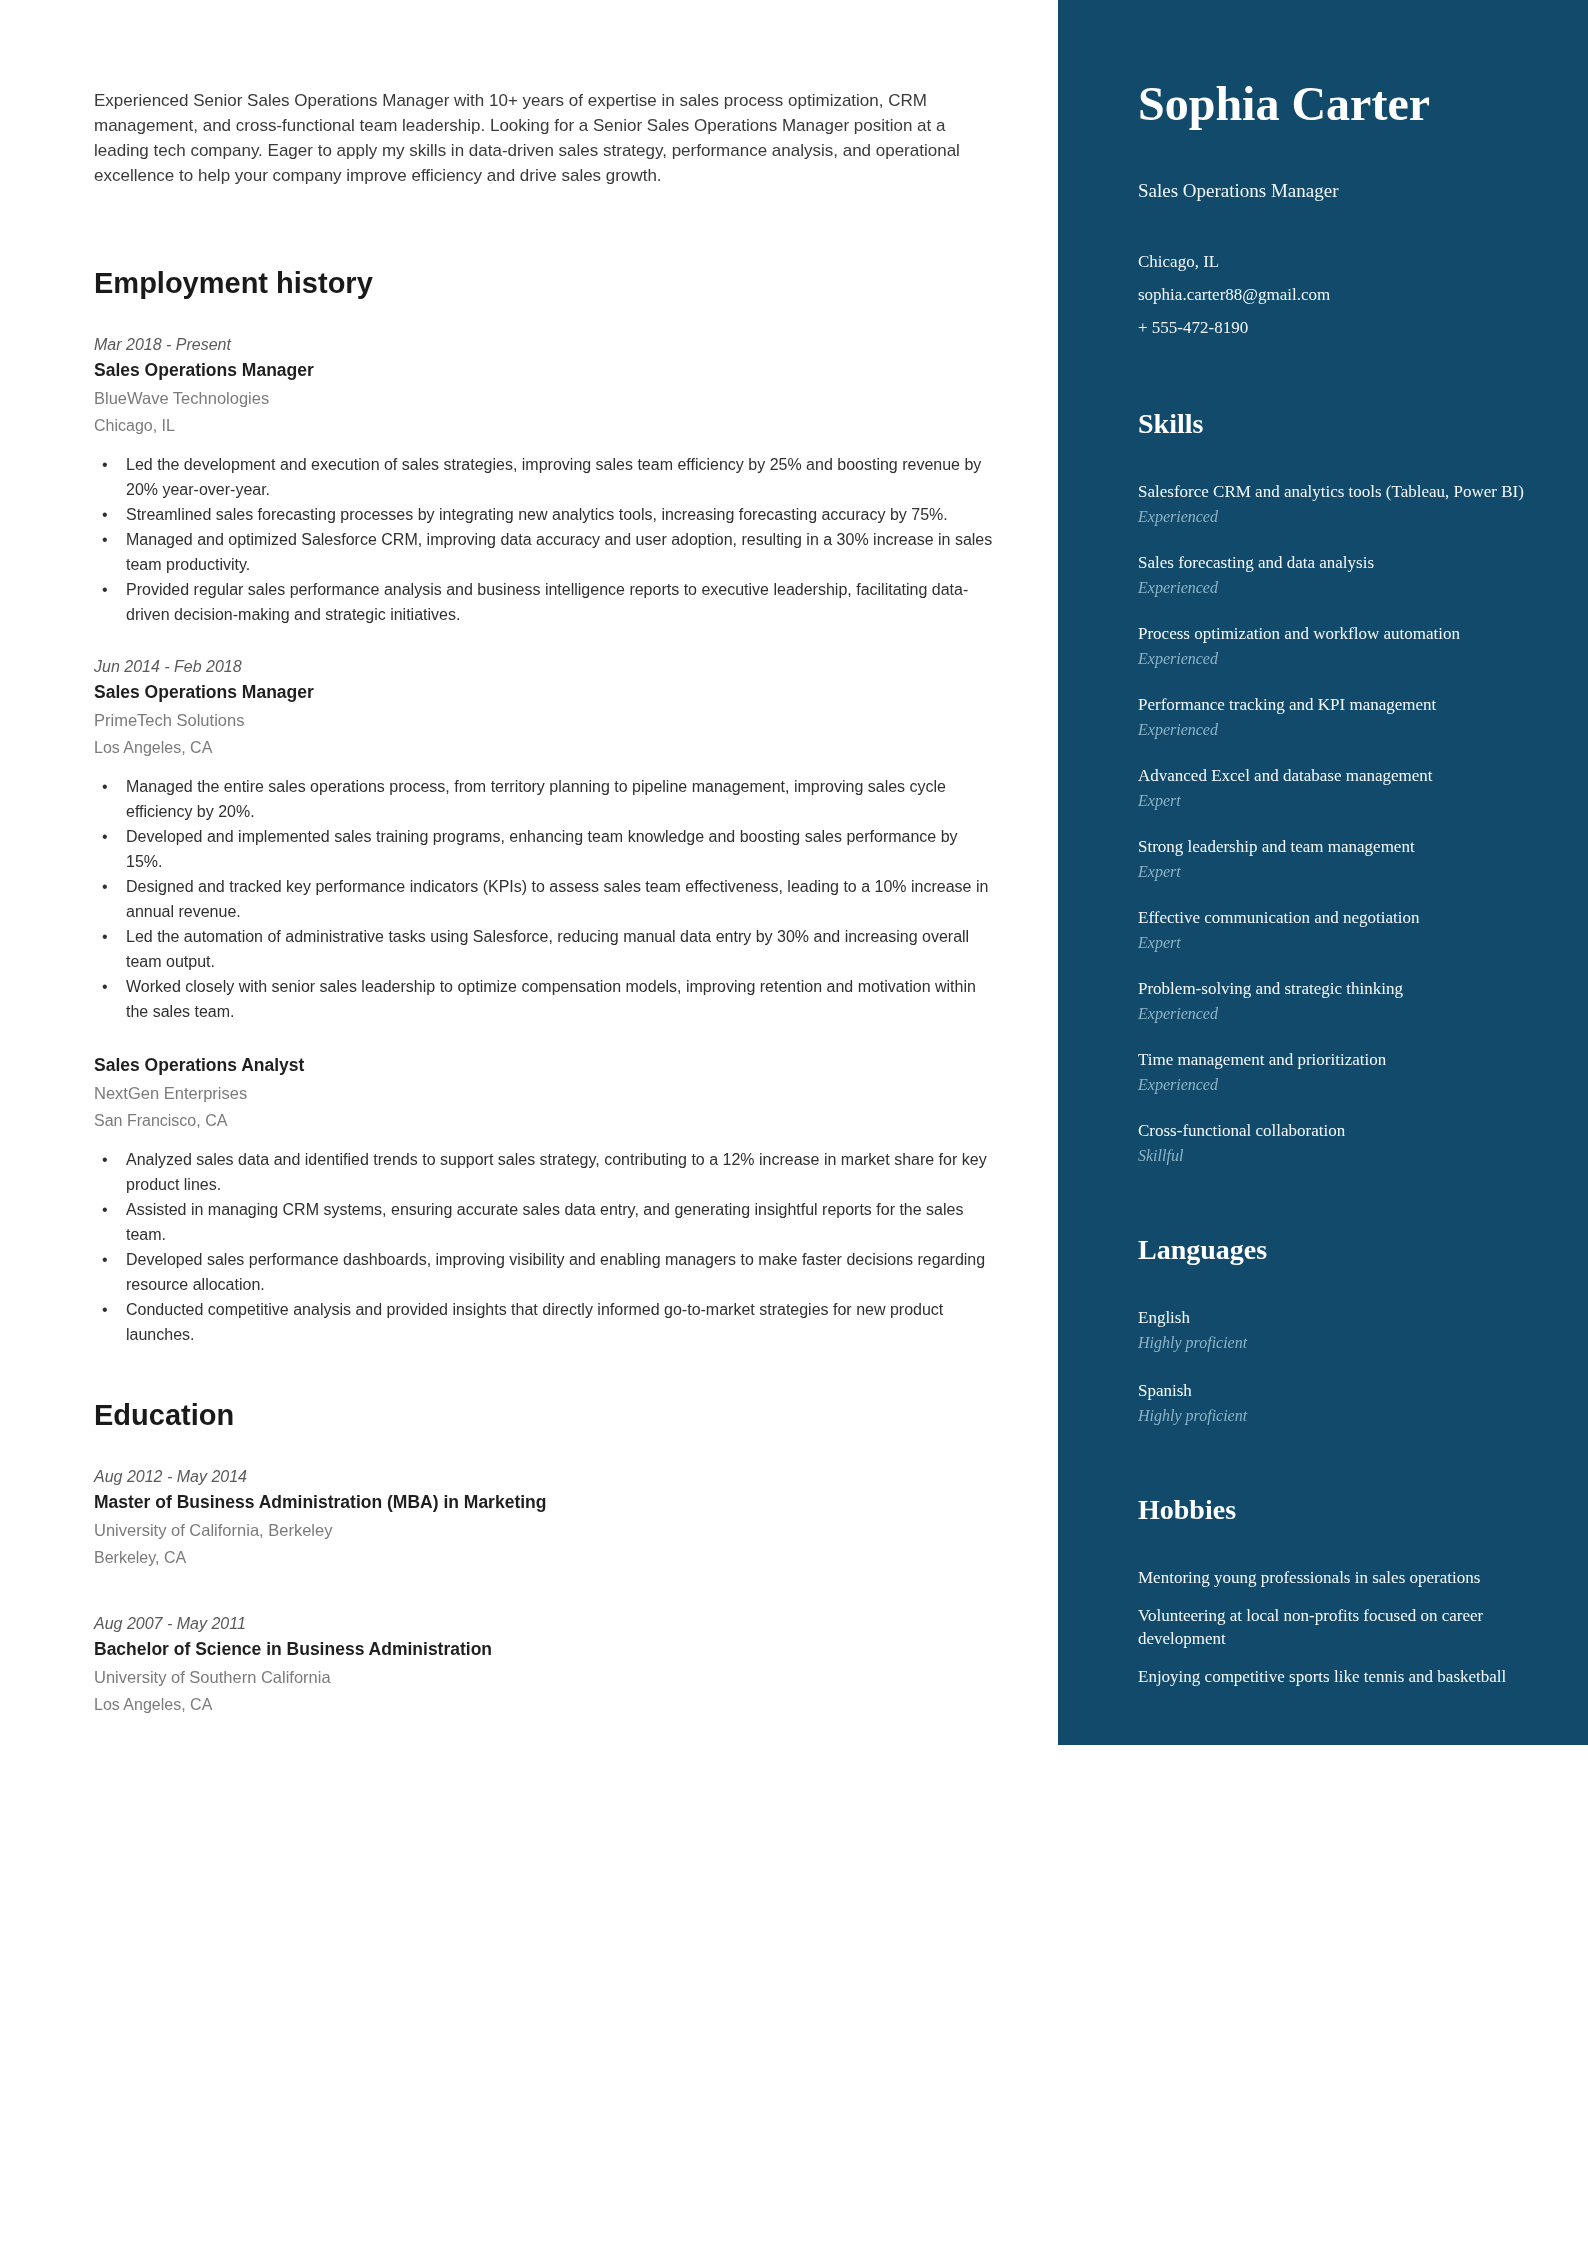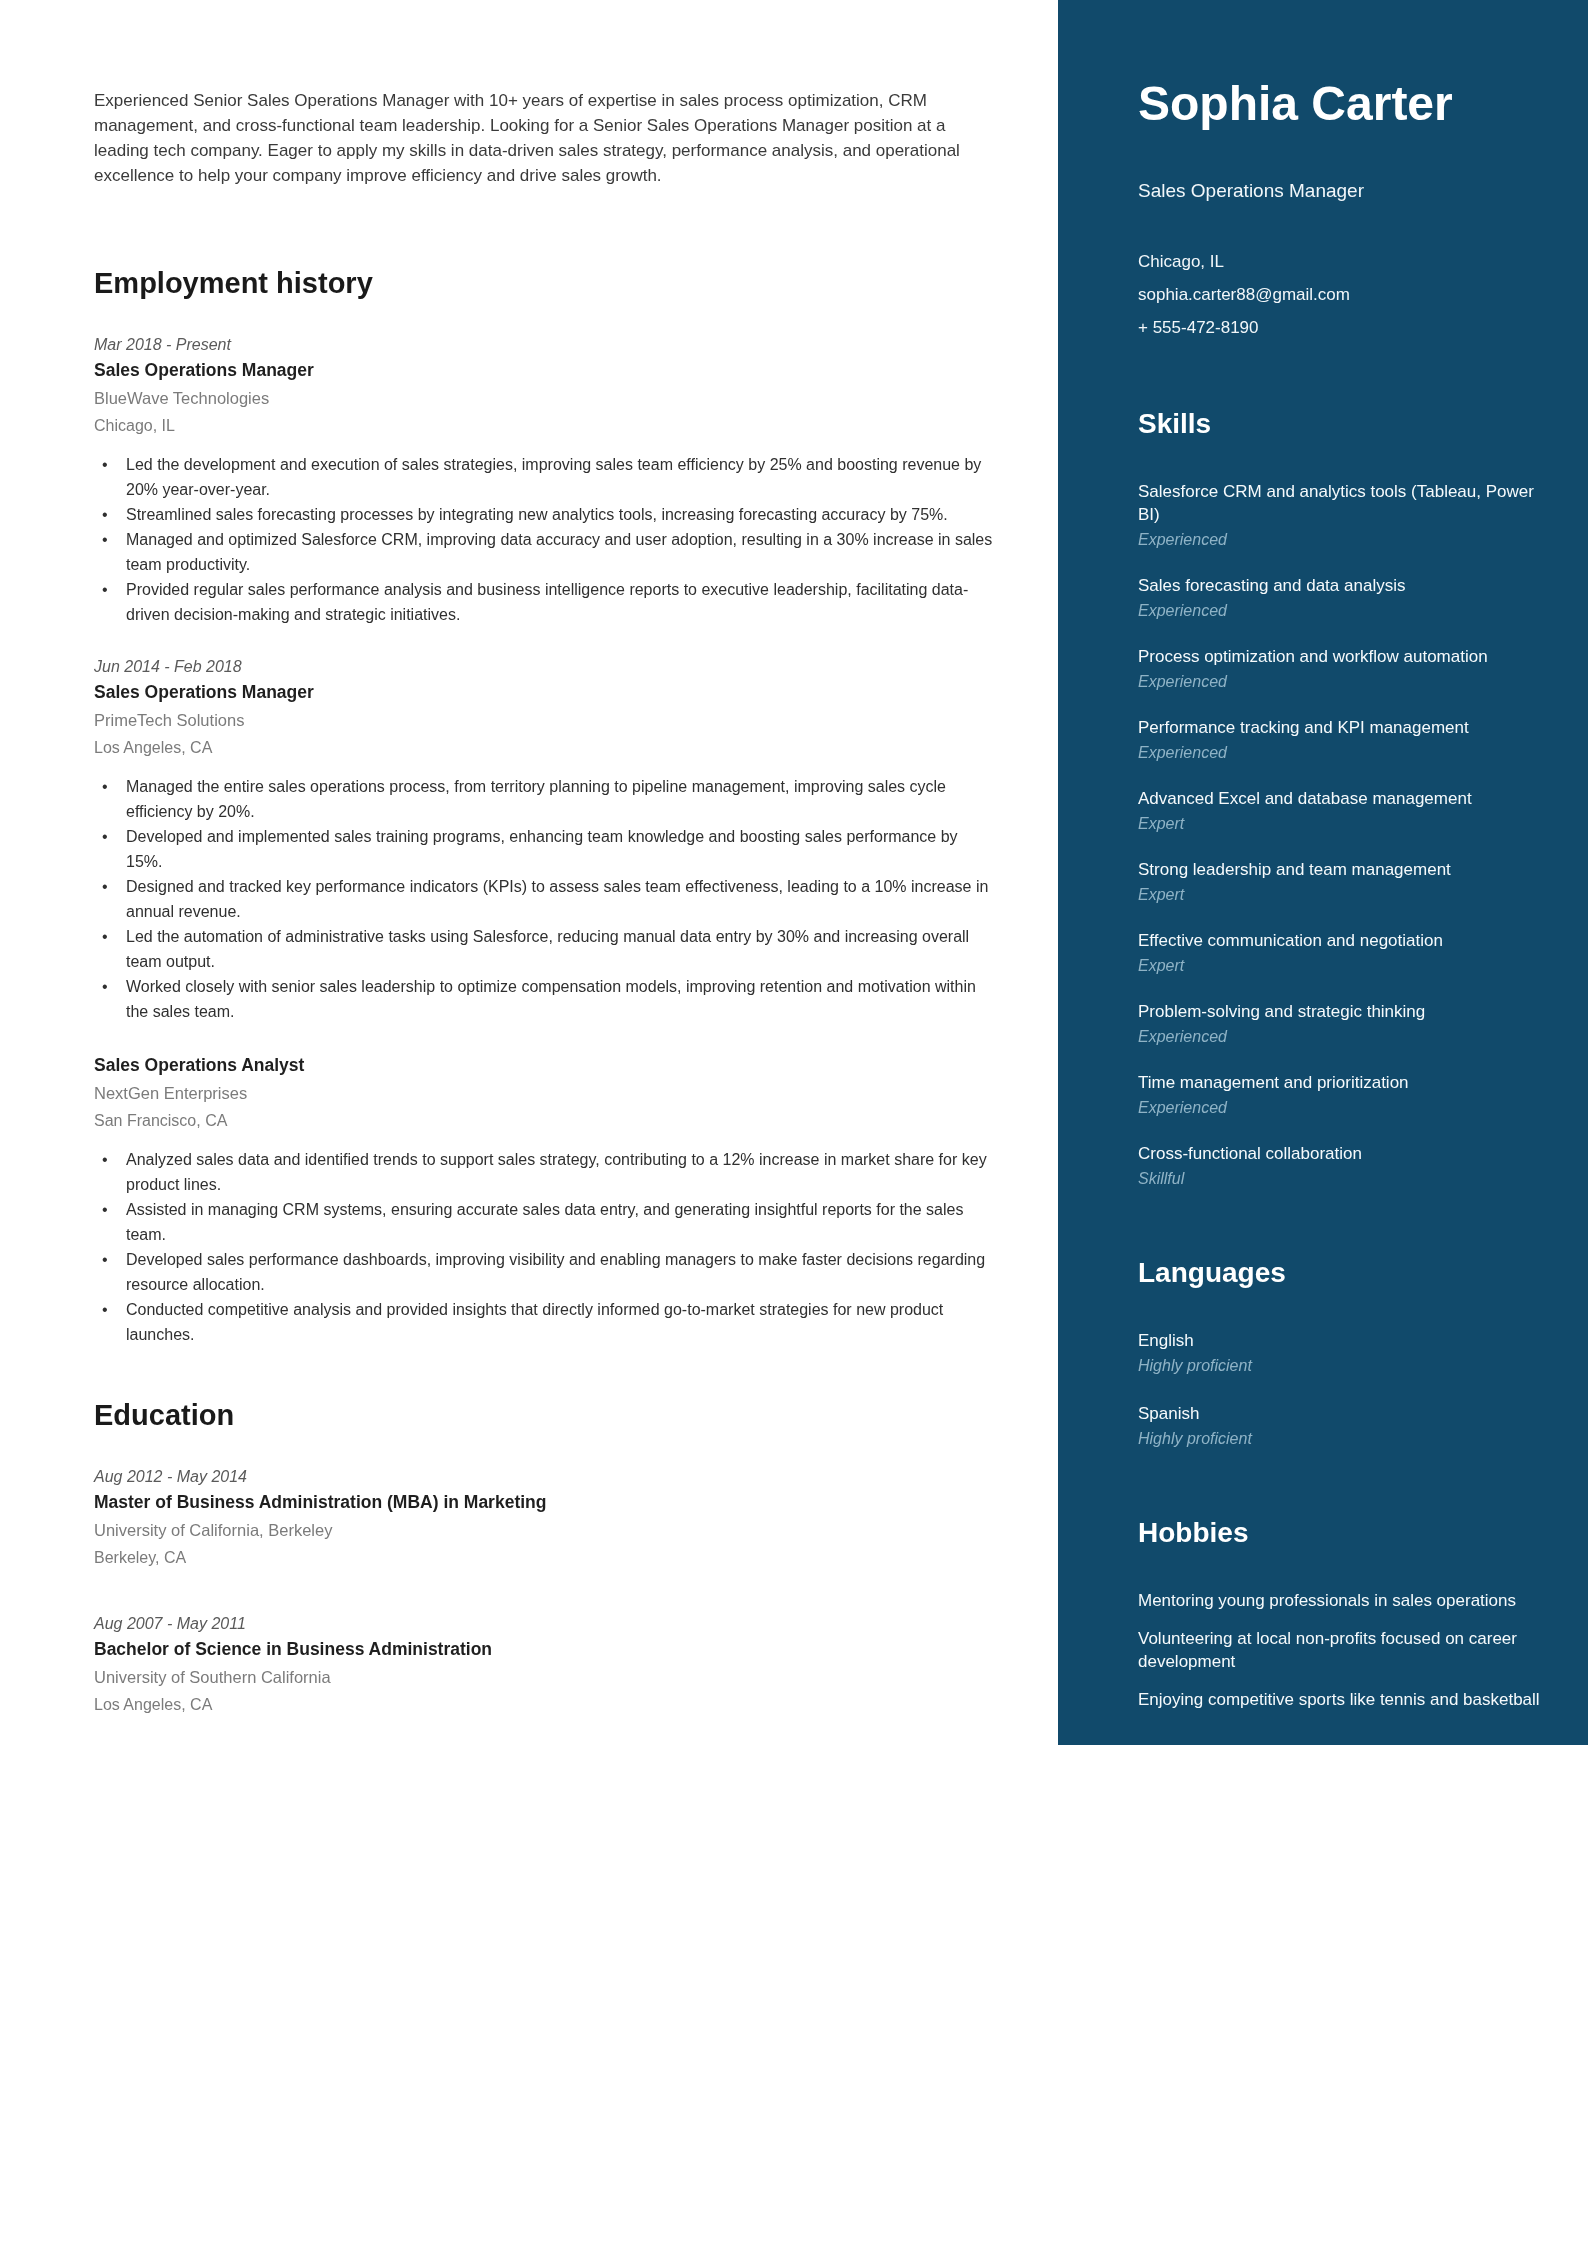--- a/index.html
+++ b/index.html
@@ -43,20 +43,21 @@
     font-size: 16px; line-height: 25px; color: #303030;
   }
   ul.certs { margin-top: 28px; }
   ul.certs li { line-height: 29px; }
 
   
   .sidebar {
     position: absolute; left: 1058px; top: 0; width: 530px; height: 2244px;
     background: #114a6b; color: #ffffff;
     padding: 74px 46px 0 80px;
+    font-family: Liberation Serif, serif;
   }
   .name { font-size: 48px; line-height: 60px; font-weight: bold; color: #ffffff; }
   .person-title { margin-top: 44px; font-size: 19px; line-height: 26px; color: #f2f7fa; }
   .contact { margin-top: 46px; }
   .contact-line { font-size: 17px; line-height: 24px; color: #f2f7fa; margin-bottom: 9px; }
   .contact-line:last-child { margin-bottom: 0; }
   .side-heading {
     margin-top: 66px; margin-bottom: 38px;
     font-size: 28px; line-height: 36px; font-weight: bold; color: #ffffff;
   }

